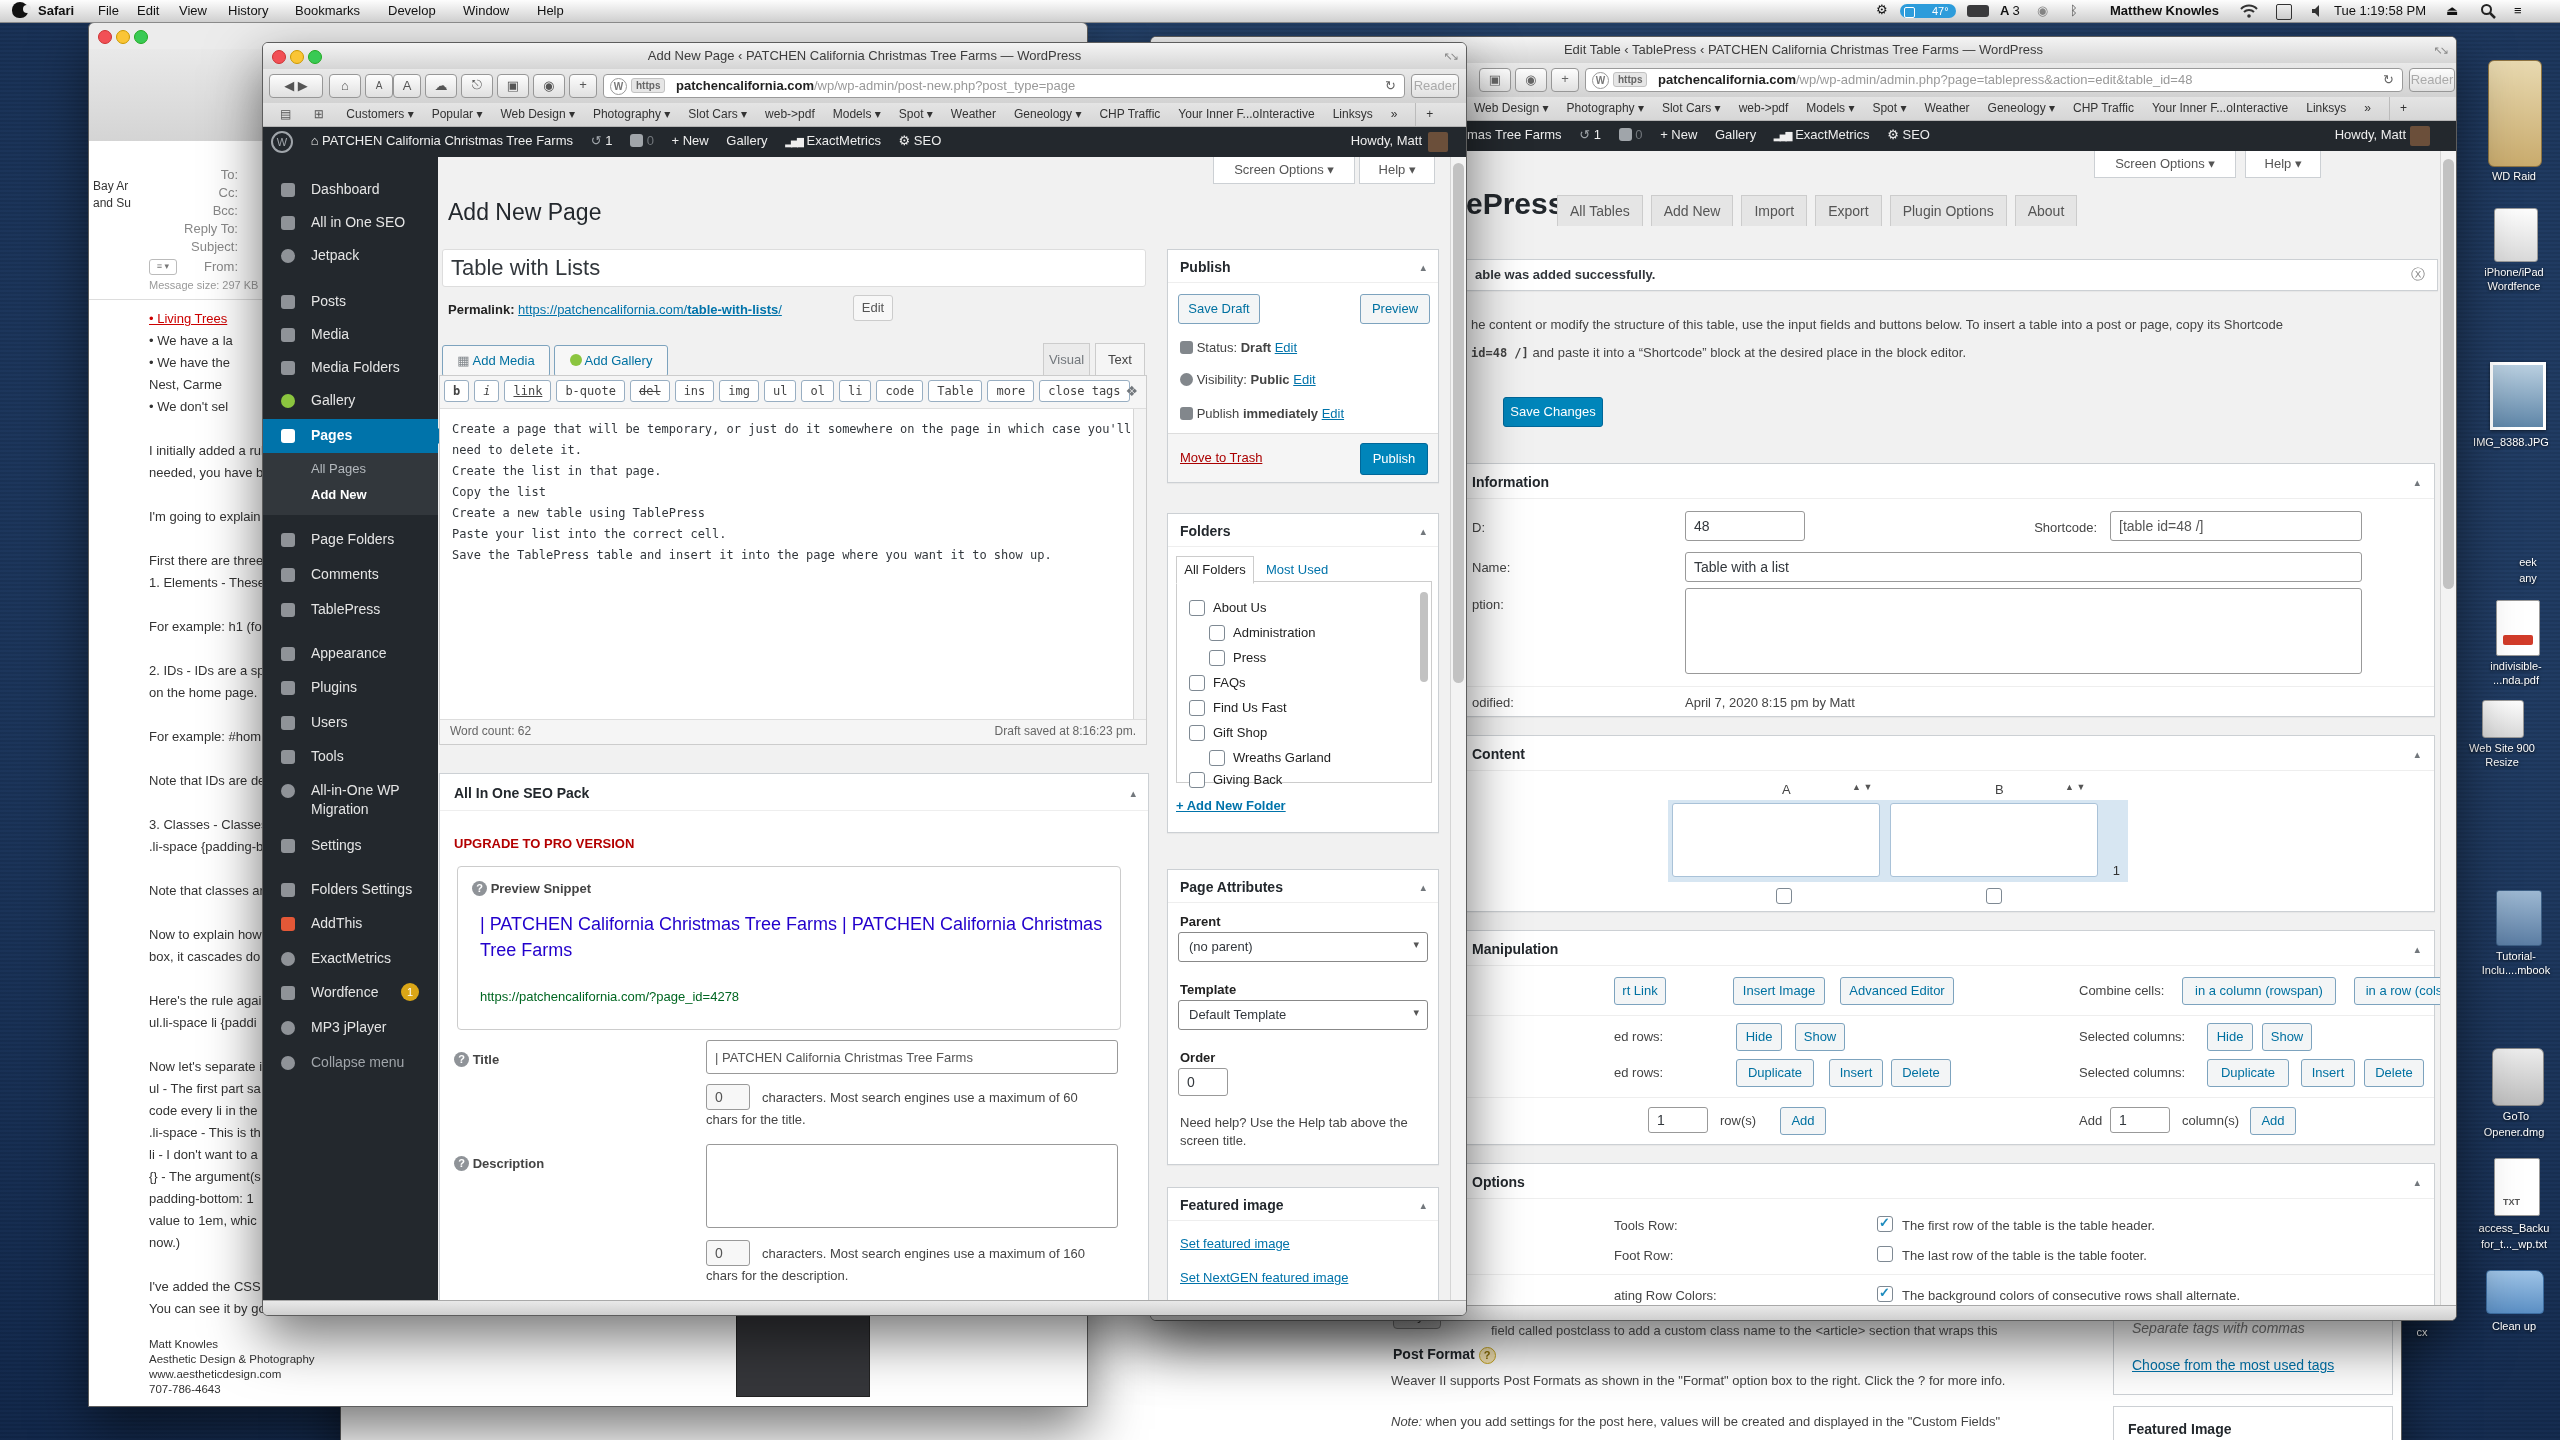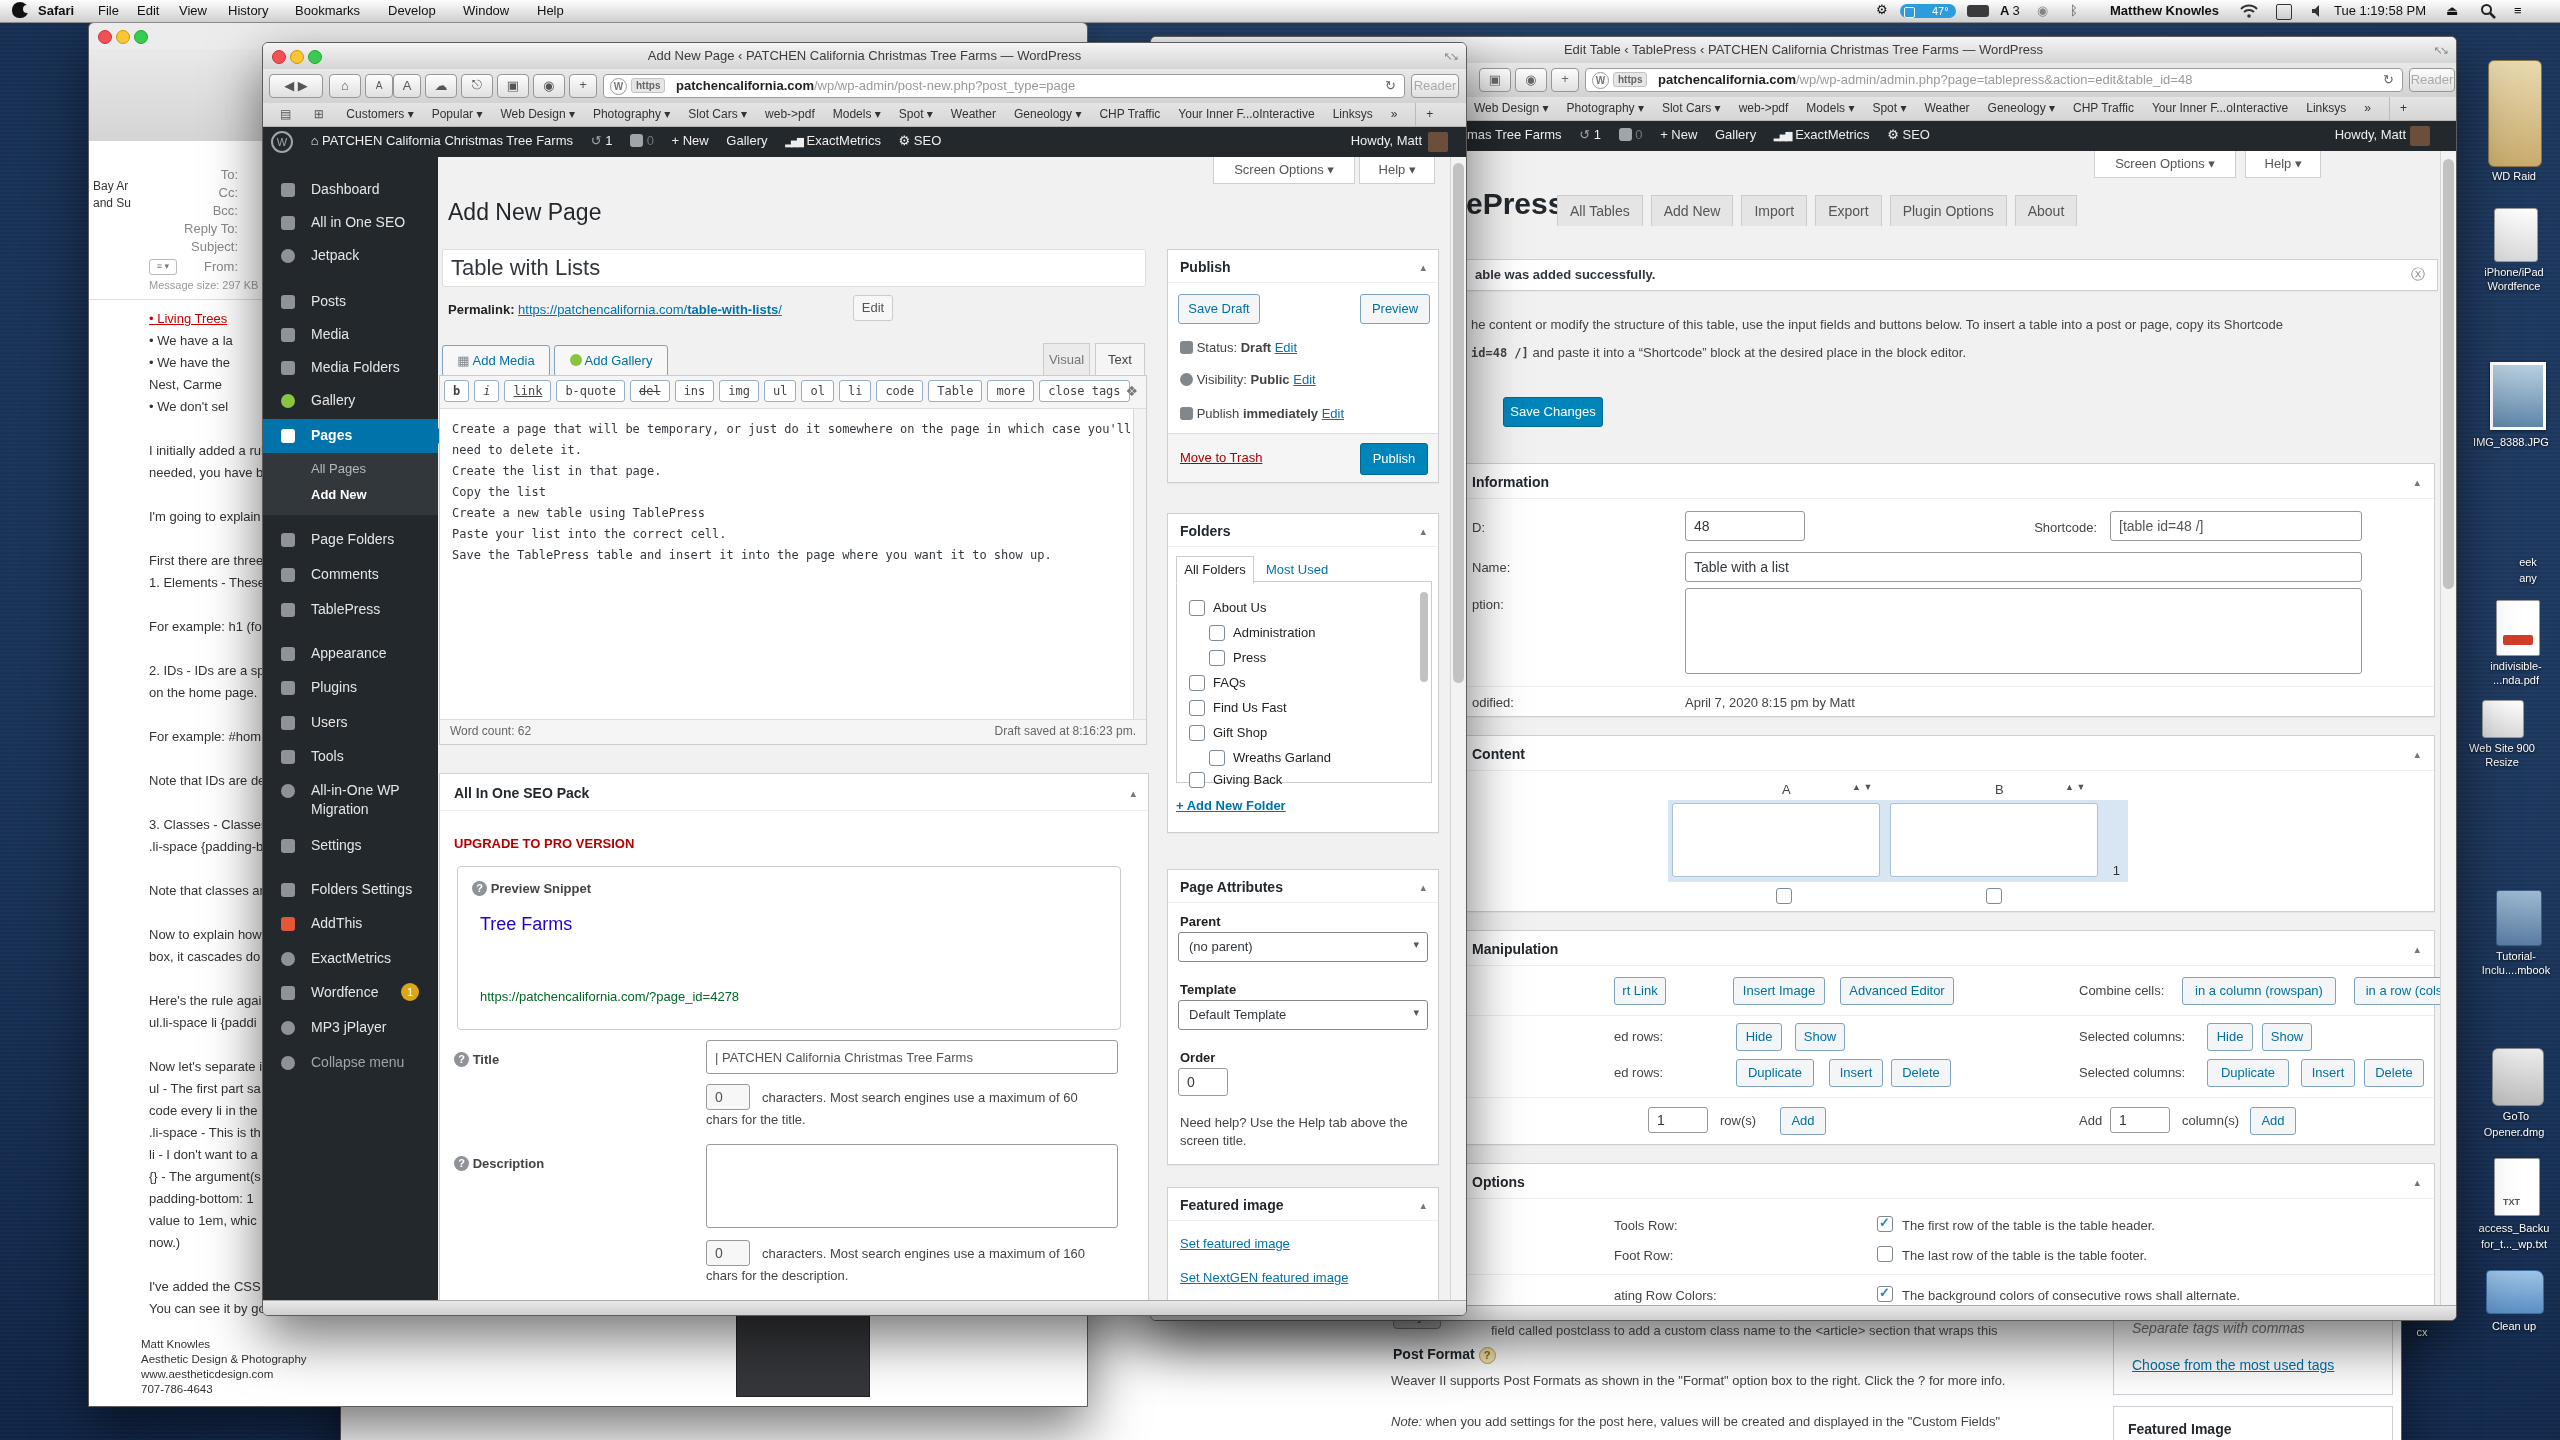--- a/index.html
+++ b/index.html
@@ -158,21 +158,21 @@
         <div class="mailln">padding-bottom: 1</div>
         <div class="mailln">value to 1em, whic</div>
         <div class="mailln">now.)</div>
         <div class="mailln"></div>
         <div class="mailln">I've added the CSS r</div>
         <div class="mailln">You can see it by go</div>
       </div>
 
     <div class="a" style="left:647px;top:1162px;width:132px;height:92px;background:#35363a;border:1px solid #222"></div>
 
-    <div class="a" style="left:52px;top:1196px;font-size:11.5px;color:#333;line-height:15px">
+    <div class="a" style="left:60px;top:1196px;font-size:11.5px;color:#333;line-height:15px">
       <div>Matt Knowles</div>
       <div>Aesthetic Design &amp; Photography</div>
       <div>www.aestheticdesign.com</div>
       <div>707-786-4643</div>
     </div>
   </div>
 </div>
 
 <div class="win" style="left:1150px;top:36px;width:1305px;height:1283px;z-index:3">
   <div class="titlebar">
@@ -514,20 +514,21 @@
     </div>
 
     <div class="panel" style="left:176px;top:616px;width:708px;height:575px">
       <span class="phead" style="left:14px;top:11px">All In One SEO Pack</span>
       <span class="ptog" style="right:12px;top:13px">▴</span>
       <div class="a" style="left:0;top:36px;right:0;height:1px;background:#eee"></div>
       <div class="a" style="left:14px;top:62px;font-size:13px;font-weight:bold;color:#b30000">UPGRADE TO PRO VERSION</div>
       <div class="a" style="left:17px;top:92px;width:662px;height:162px;border:1px solid #ccc;border-radius:4px">
         <span class="a" style="left:14px;top:14px;font-size:13px;font-weight:bold;color:#444"><span class="qic">?</span> <span>Preview Snippet</span></span>
         <div class="a" style="left:22px;top:44px;font-size:18px;color:#2200cc;line-height:26px">
+          <div>| PATCHEN California Christmas Tree Farms | PATCHEN California Christmas</div>
             <div>Tree Farms</div>
         </div>
         <div class="a" style="left:22px;top:122px;font-size:13px;color:#006621">https://patchencalifornia.com/?page_id=4278</div>
       </div>
       <span class="a" style="left:14px;top:278px;font-size:13px;font-weight:bold;color:#444"><span class="qic">?</span> <span>Title</span></span>
       <input class="inp" style="left: 266px; top: 266px; width: 412px; height: 34px; font-size: 13px; color: rgb(85, 85, 85);" value="| PATCHEN California Christmas Tree Farms">
       <input class="inp" style="left: 266px; top: 310px; width: 44px; height: 26px; background: rgb(247, 247, 247); color: rgb(85, 85, 85);" value="0">
       <span class="a" style="left:322px;top:316px;font-size:13px;color:#444">characters. Most search engines use a maximum of 60</span>
       <span class="a" style="left:266px;top:338px;font-size:13px;color:#444">chars for the title.</span>
       <span class="a" style="left:14px;top:382px;font-size:13px;font-weight:bold;color:#444"><span class="qic">?</span> <span>Description</span></span>

